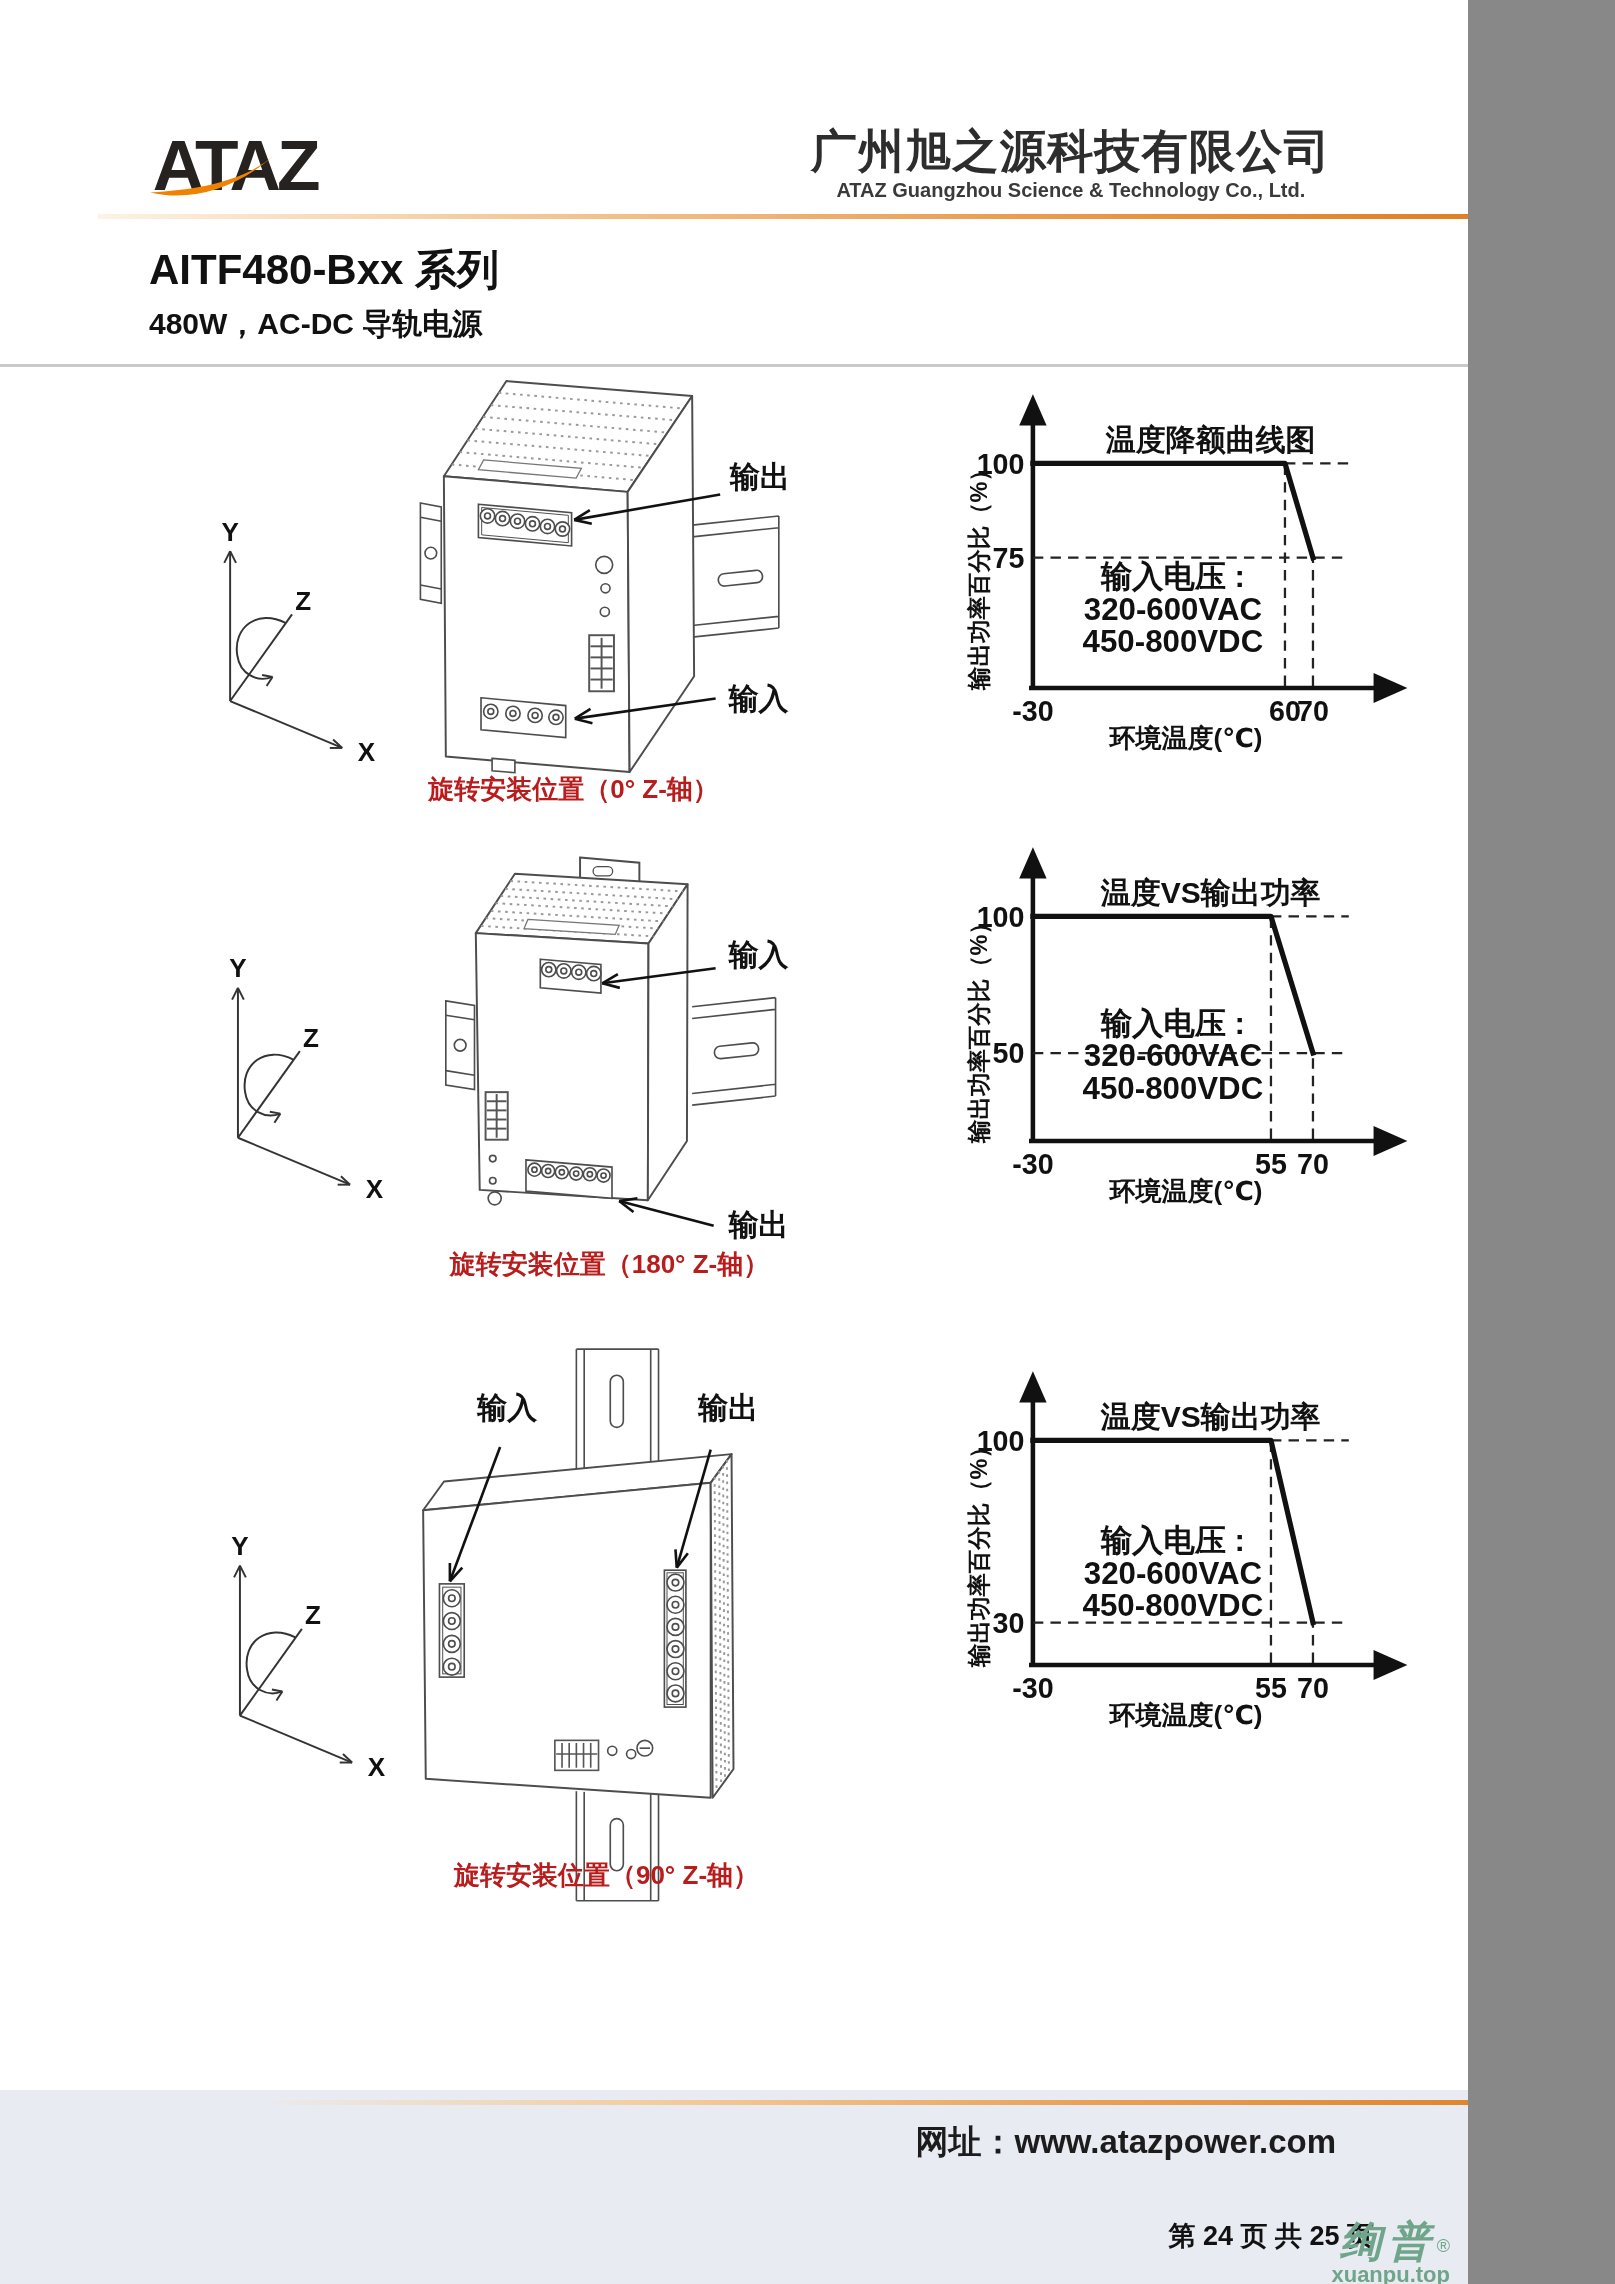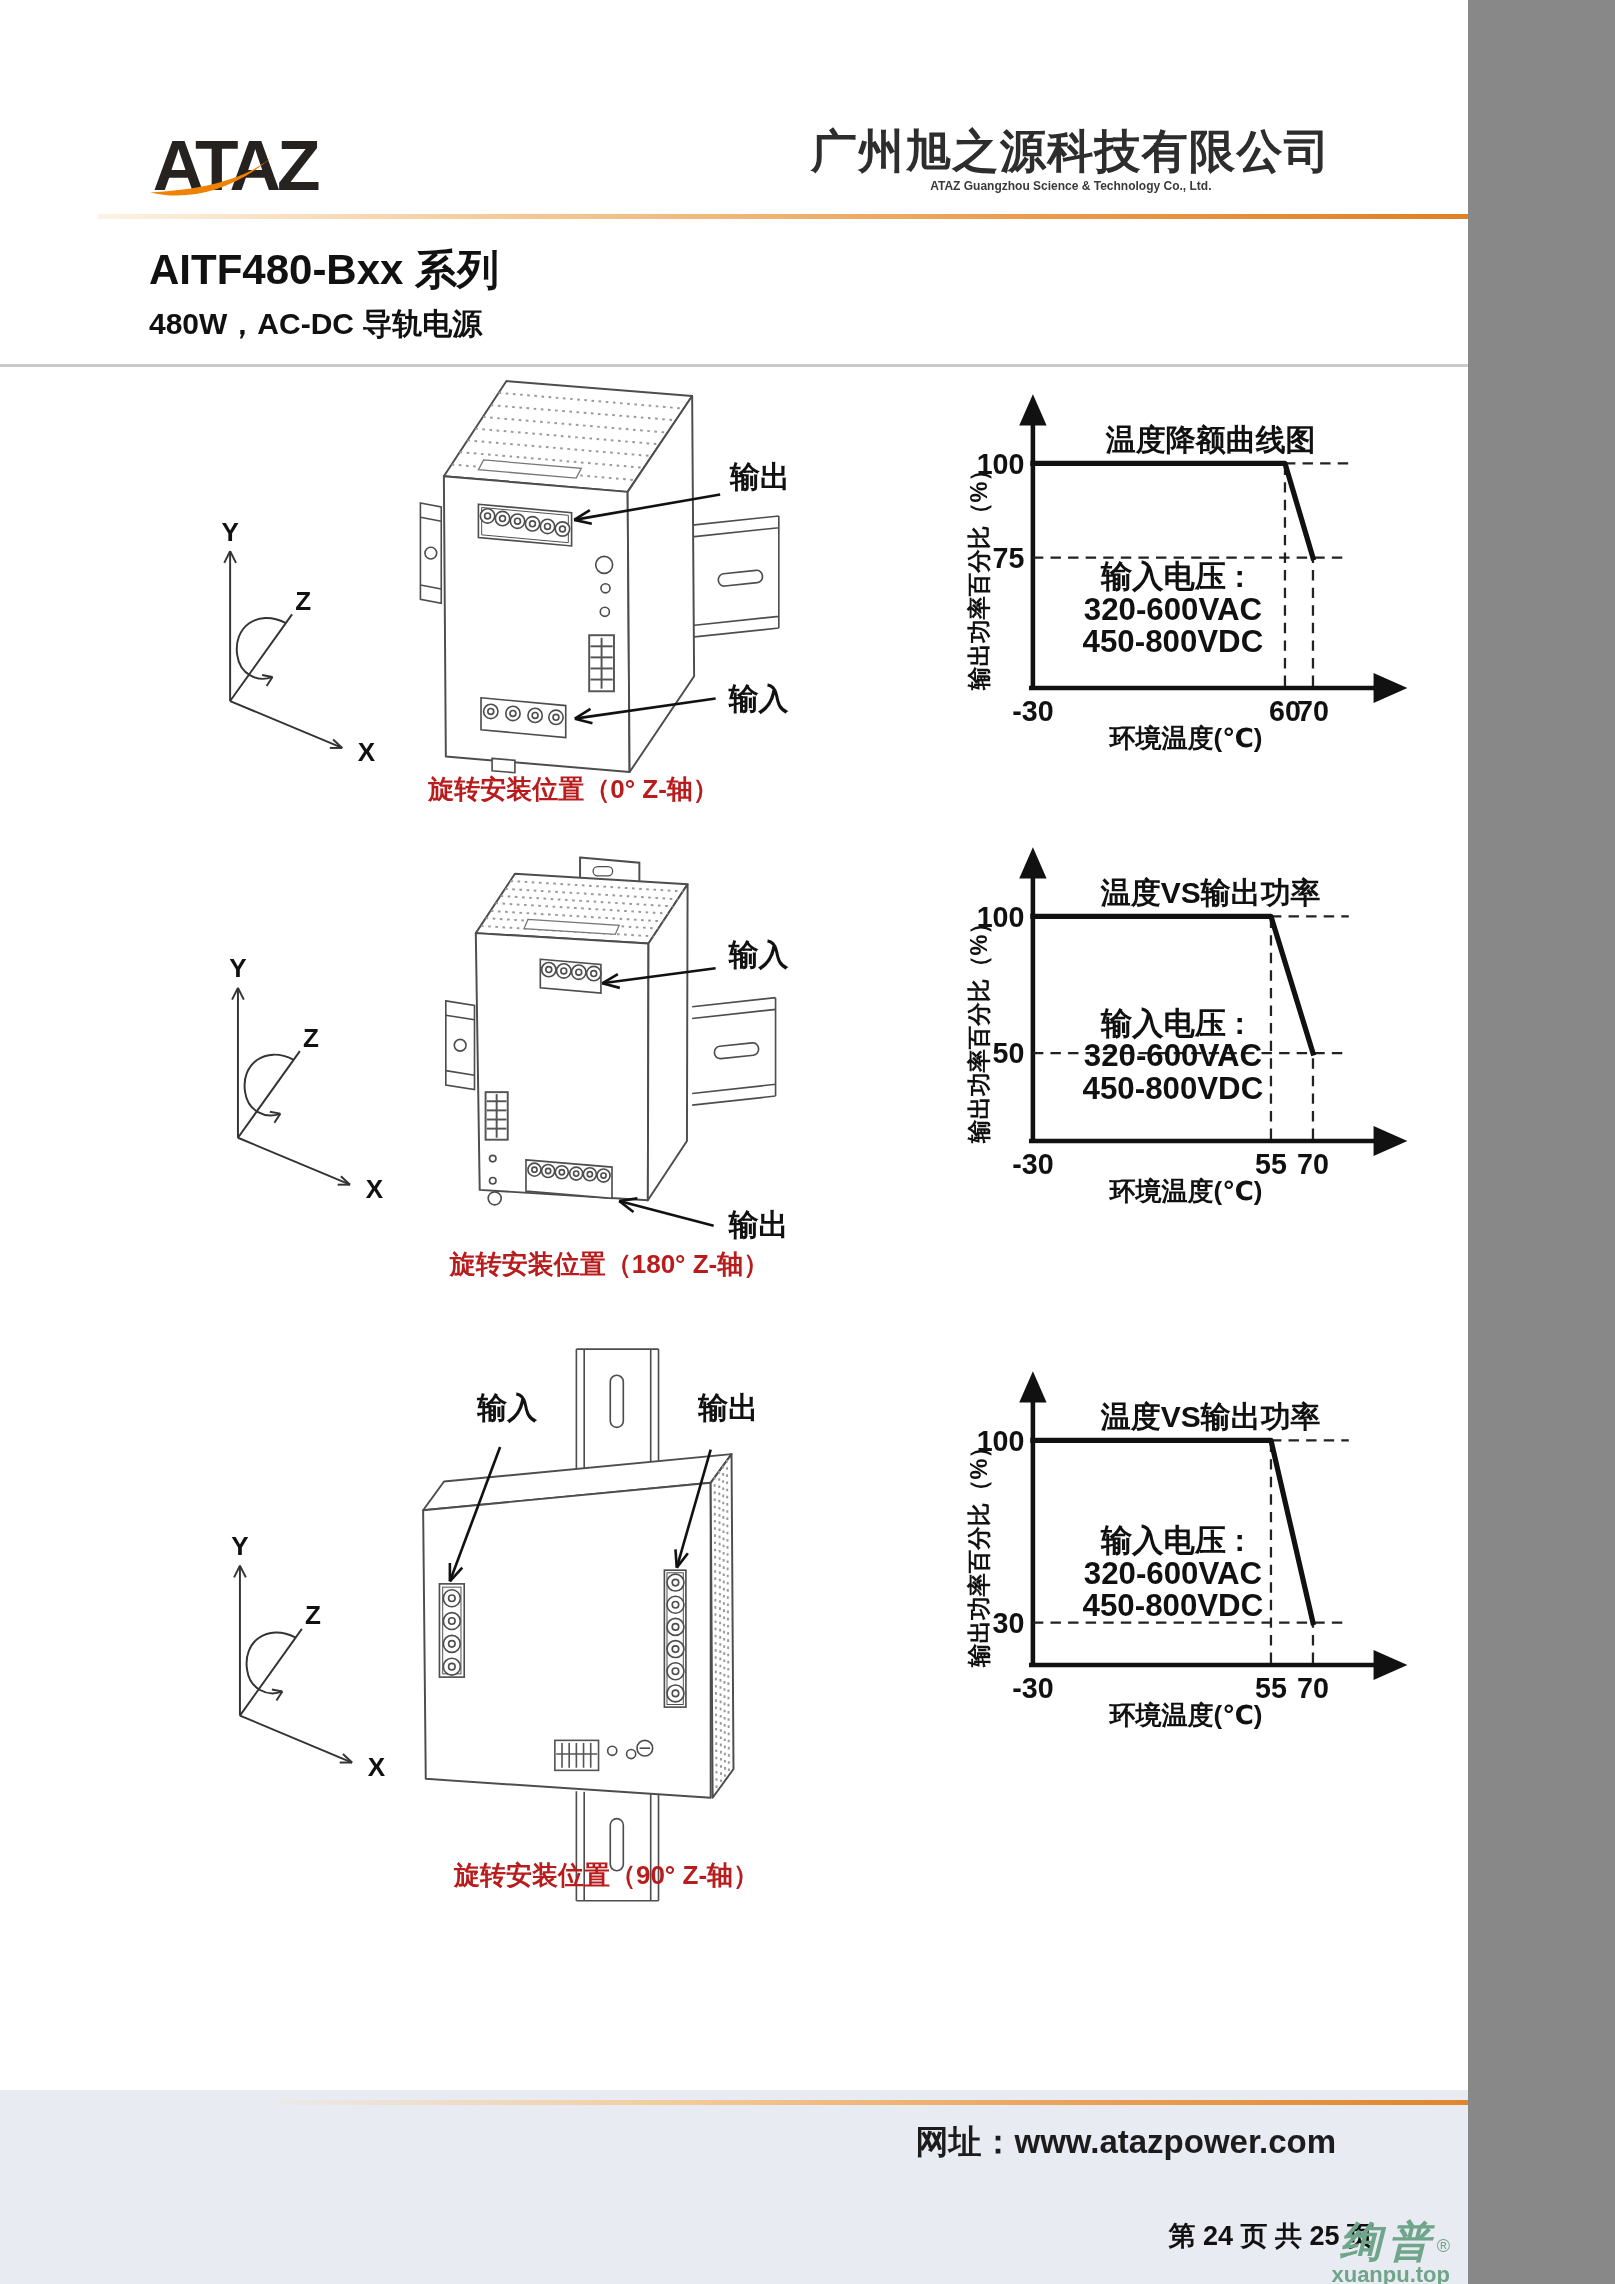--- a/index.html
+++ b/index.html
@@ -1,21 +1,21 @@
 <!DOCTYPE html>
 <html style="font-size:10.4px"><head>
 <meta charset="utf-8">
 <style>
   html,body{margin:0;padding:0;background:#888;}
   .page{position:relative;width:1468px;height:2284px;background:#ffffff;overflow:hidden;
         font-family:"Liberation Sans","DejaVu Sans",sans-serif;color:#1a1a1a;}
   
   .company{position:absolute;top:128px;right:137px;text-align:center;}
   .company-cn{font-size:46px;font-weight:bold;color:#2d2d2d;letter-spacing:1.3px;line-height:1.0;}
-  .company-en{font-size:12px;font-weight:bold;color:#3a3a3a;margin-top:5.2px;}
+  .company-en{font-size:20px;font-weight:bold;color:#3a3a3a;margin-top:5.2px;}
   .rule-orange-top{position:absolute;left:98px;top:214px;width:1421px;height:5.2px;
       background:linear-gradient(to right,#fdf2e4 0%,#f3c896 30%,#ea9c4e 65%,#de7d1f 100%);}
   .series-title{position:absolute;left:149px;top:242px;font-size:42px;font-weight:800;color:#111;}
   .subtitle{position:absolute;left:149px;top:304px;font-size:30px;font-weight:bold;color:#111;}
   .rule-gray{position:absolute;left:0;top:364px;width:1616px;height:3.3px;background:#c9c9c9;}
   
   .caption{position:absolute;font-size:26px;font-weight:bold;color:#b91c1c;text-align:center;}
   
   .chart{position:absolute;width:495px;height:378px;}
   .chart svg{width:100%;height:100%;}

